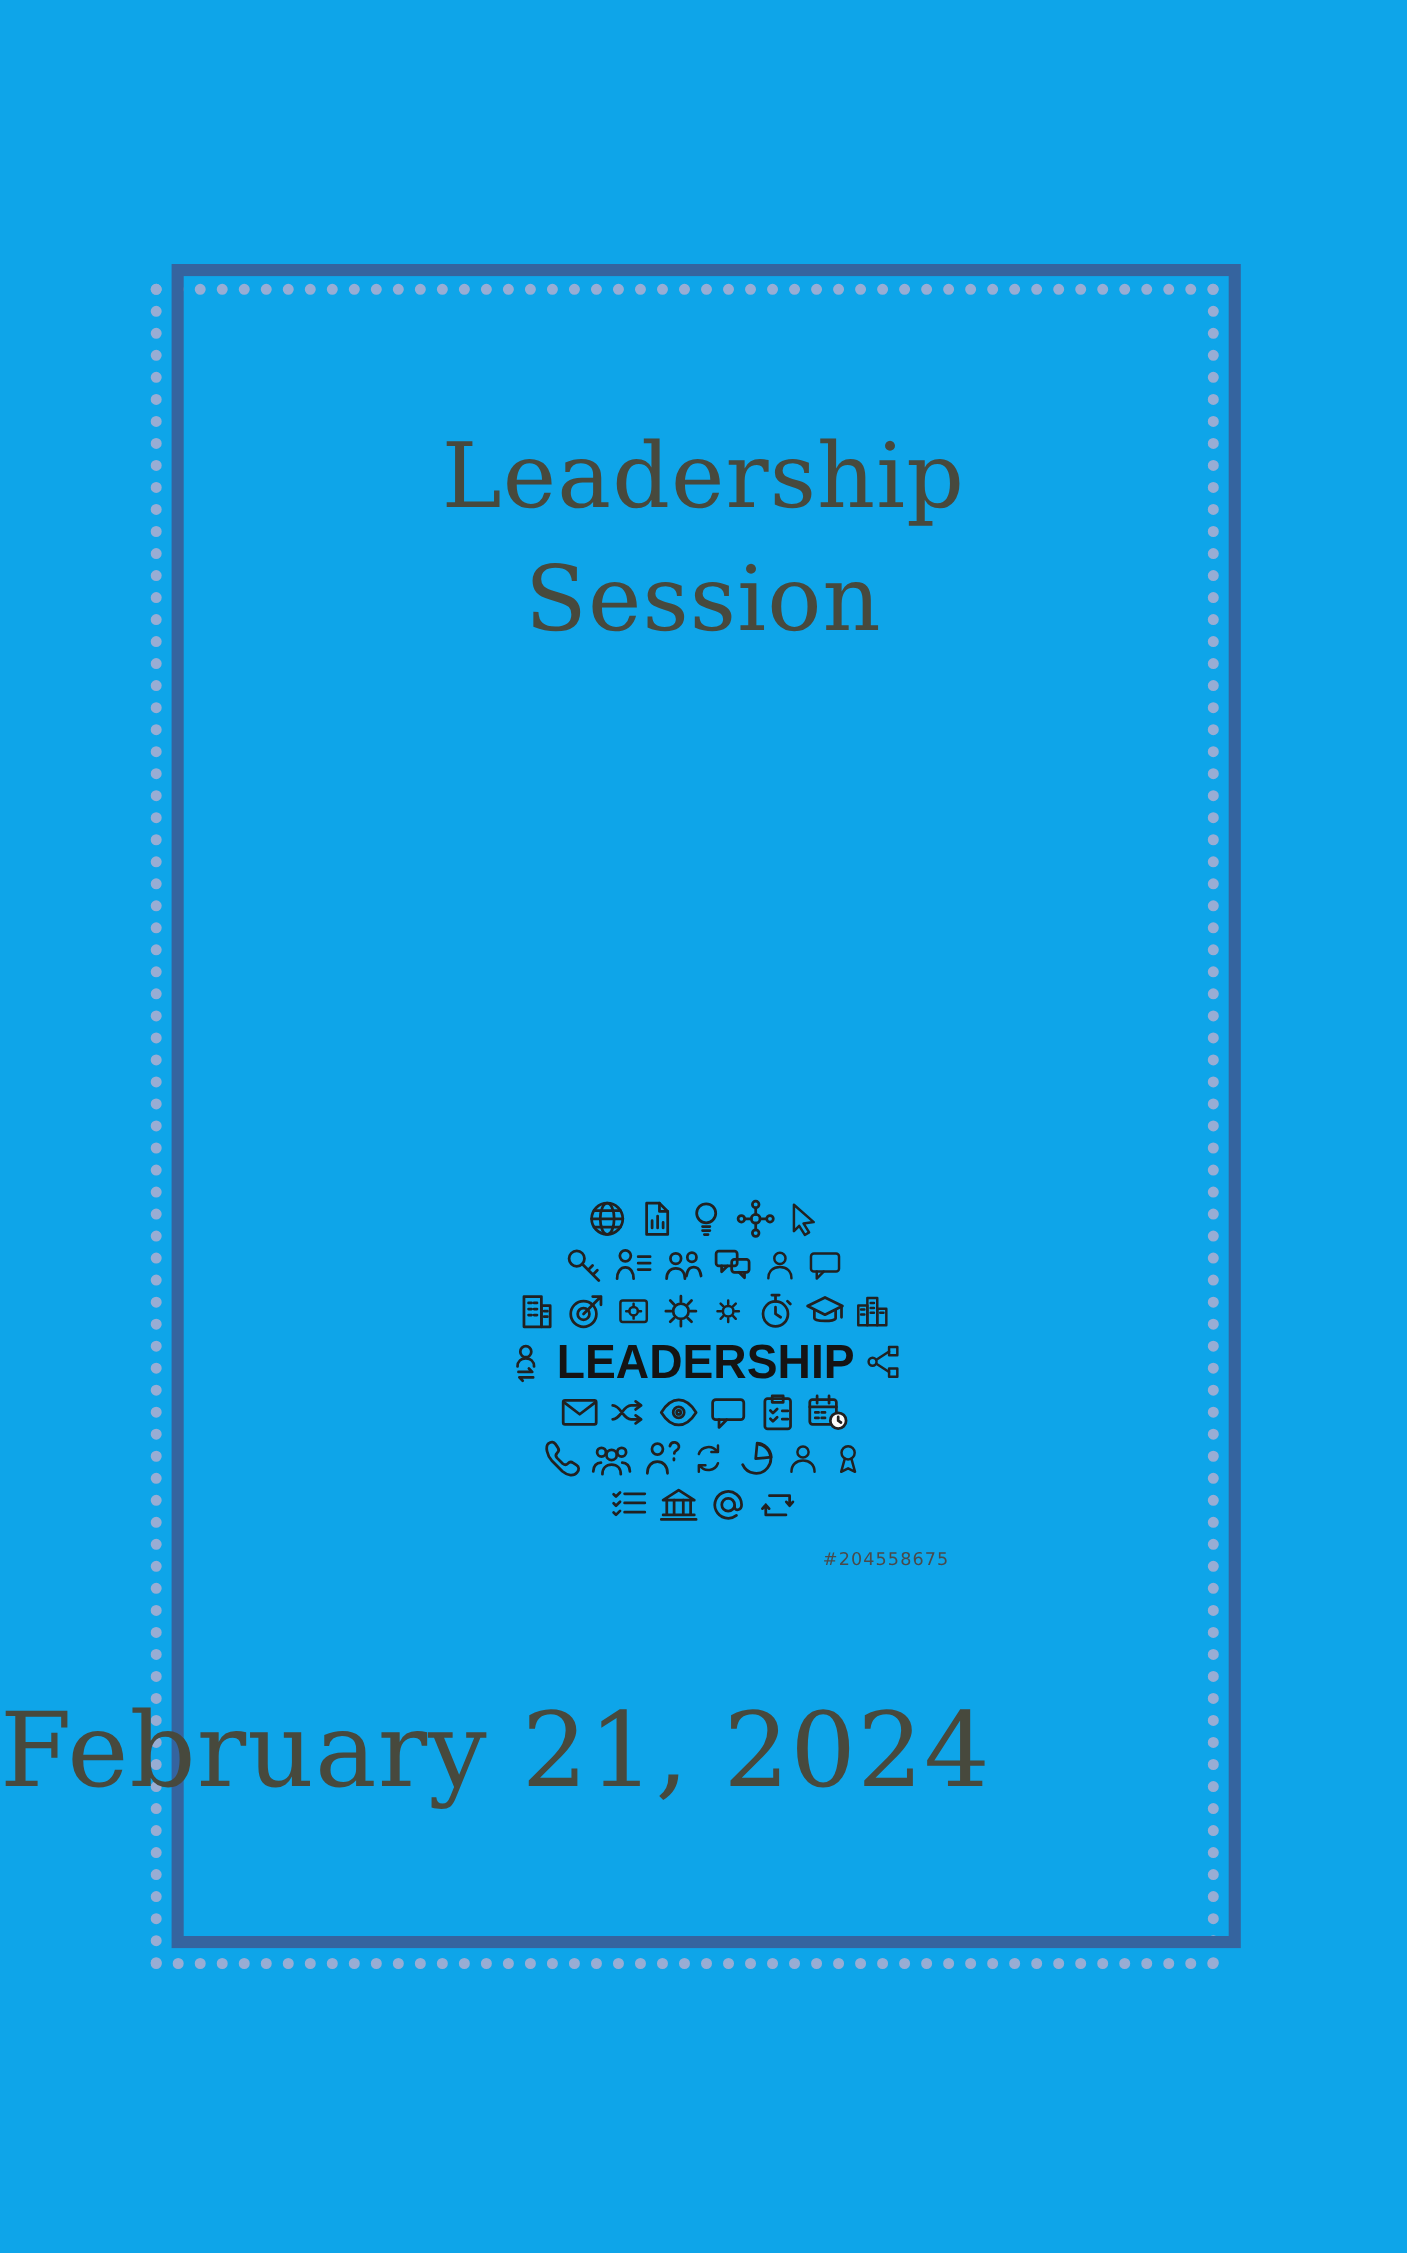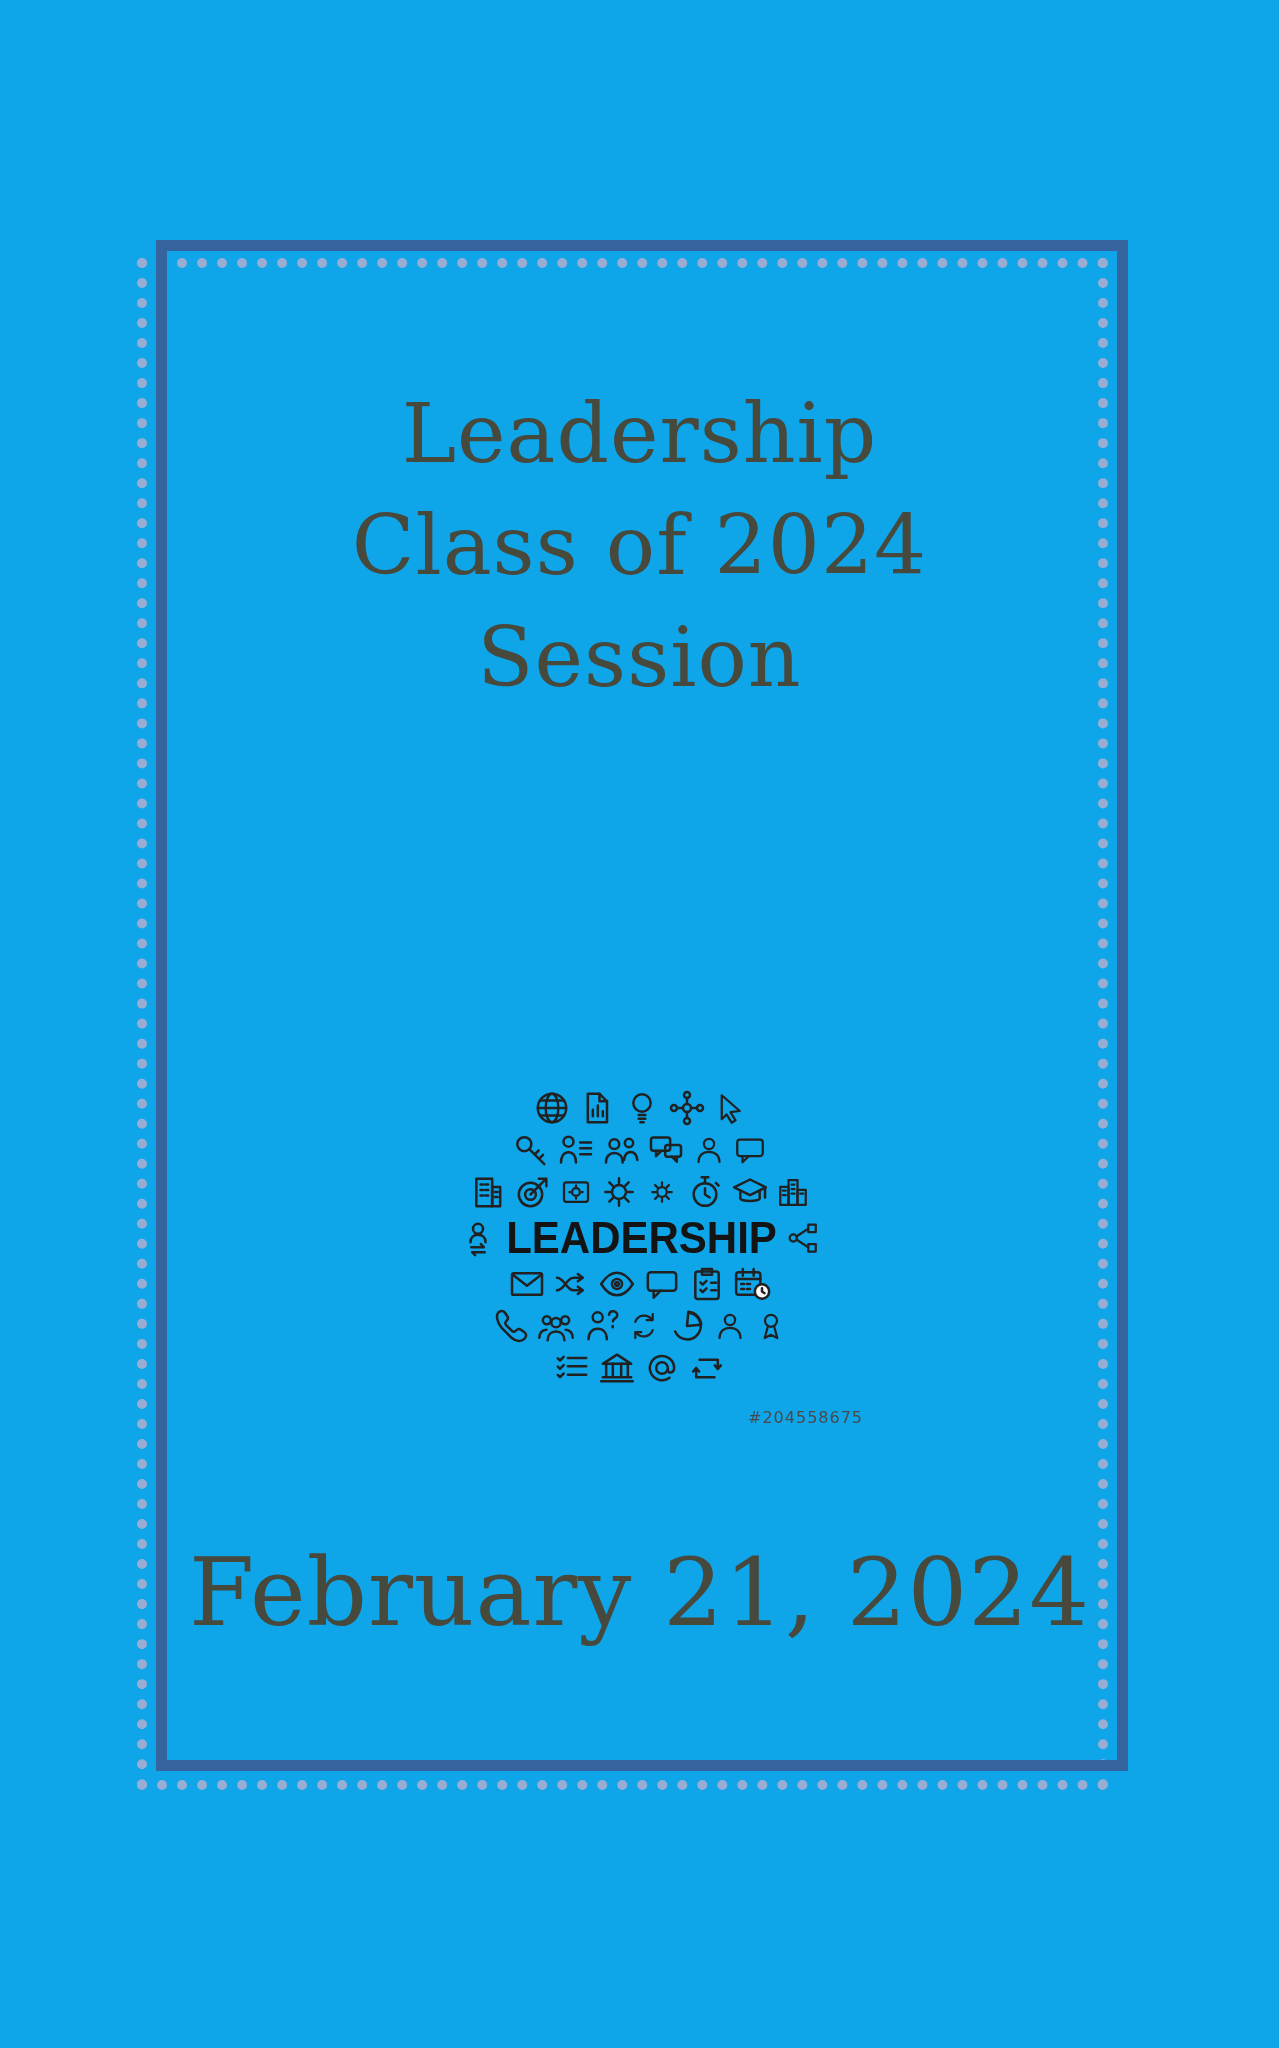--- a/index.html
+++ b/index.html
@@ -5,21 +5,21 @@
   html,body{margin:0;padding:0;background:#e9e9e9;}
   .page{position:relative;width:1279px;height:2048px;background:#0ea5e9;
         font-family:"DejaVu Serif", serif;overflow:hidden;}
   
   .border-light{position:absolute;left:137px;top:258px;width:971px;height:1532px;
         border:10px dotted #98add4;box-sizing:border-box;}
   .border-dark{position:absolute;left:156px;top:240px;width:972px;height:1531px;
         border:11px solid #35649f;box-sizing:border-box;}
   .title{position:absolute;left:0;width:100%;top:378px;text-align:center;
         color:#47493d;font-size:82px;line-height:112px;letter-spacing:1px;}
-  .date{position:absolute;left:0;width:100%;top:1538px;text-align:center;
+  .date{position:absolute;left:0;width:100%;top:1538px;text-align:left;
         color:#47493d;font-size:94px;letter-spacing:1px;}
   .logo{position:absolute;left:50%;top:1088px;transform:translateX(-50%);width:420px;}
   .logo-row{display:flex;justify-content:center;align-items:center;gap:5px;margin-bottom:2px;}
   .ic{width:40px;height:40px;stroke:#212121;fill:none;stroke-width:1.5;
       stroke-linecap:round;stroke-linejoin:round;flex:0 0 auto;}
   .s36{width:36px;height:36px;}
   .logo-word{font-family:"Liberation Sans", sans-serif;font-weight:800;font-size:42px;
       color:#141414;letter-spacing:0;padding:0 3px;transform:scaleY(1.04);white-space:nowrap;}
   .watermark{position:absolute;left:748px;top:1408px;font-family:"DejaVu Sans", sans-serif;
       font-size:16px;color:#4a4a4a;letter-spacing:1px;}
@@ -198,21 +198,20 @@
   </defs>
 </svg>
 
 <div class="page">
 
   <div class="border-light"></div>
   <div class="border-dark"></div>
 
   <div class="title">
     <div>Leadership</div>
-    <div>Class of 2024</div>
     <div>Session</div>
   </div>
 
   <div class="logo">
     <div class="logo-row">
       <svg class="ic">
           <use href="#i-globe"></use>
         </svg>
       <svg class="ic">
           <use href="#i-doc"></use>

